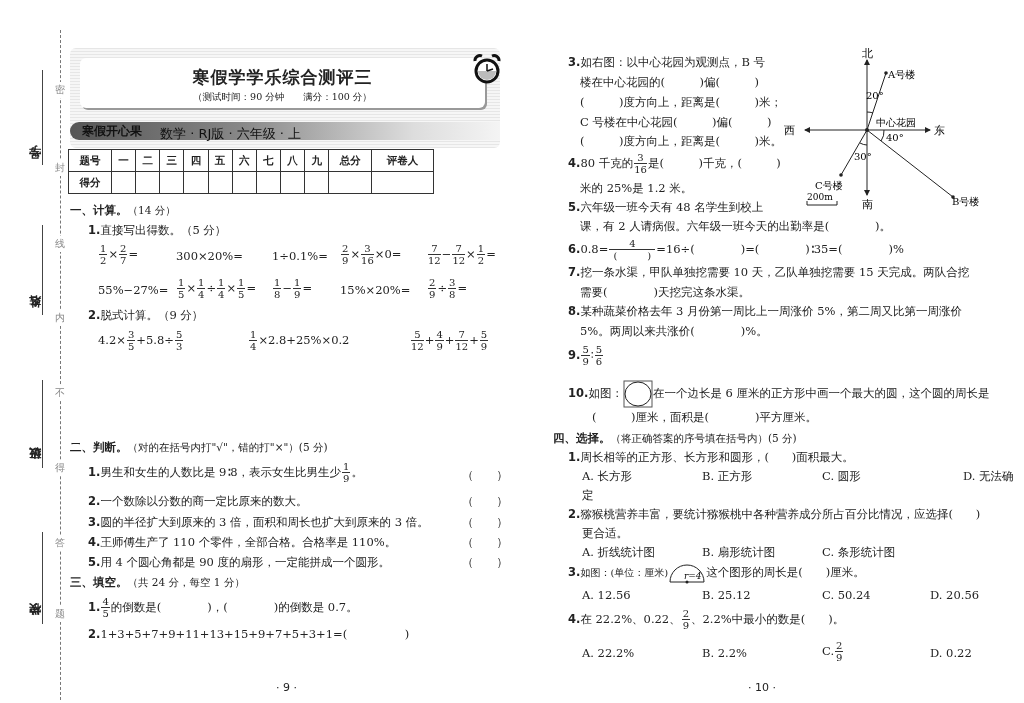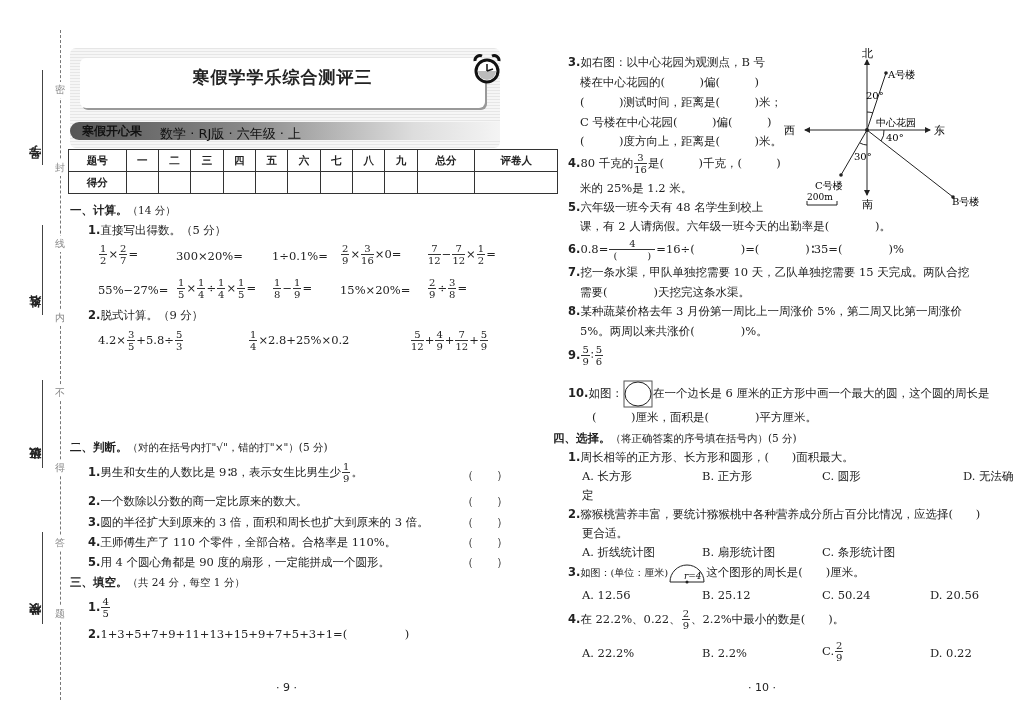--- a/index.html
+++ b/index.html
@@ -19,21 +19,21 @@
   .title-box{position:absolute;left:80px;top:58px;width:405px;height:50px;background:#fff;border-radius:6px;
      box-shadow:2px 2px 0 #999;text-align:center;}
   .title{font-size:17px;font-weight:bold;letter-spacing:1px;margin-top:8px;}
   .subtitle{font-size:9.5px;margin-top:2px;}
   .band{position:absolute;left:70px;top:122px;width:430px;height:18px;
      background:linear-gradient(90deg,#555 0,#888 40%,#ddd 80%,#f4f4f4 100%);border-radius:10px 0 0 10px;}
   .band-brand{position:absolute;left:12px;top:1px;font-weight:bold;font-size:12px;color:#111;font-family:"DejaVu Serif",serif;}
   .band-info{position:absolute;left:90px;top:3px;font-size:13px;color:#111;font-family:"DejaVu Sans",sans-serif;}
   .clock{position:absolute;left:470px;top:52px;}
   
-  table.score{position:absolute;left:68px;top:149px;width:490px;border-collapse:collapse;font-family:"DejaVu Sans",sans-serif;font-size:10.5px;}
+  table.score{position:absolute;left:68px;top:149px;width:366px;border-collapse:collapse;font-family:"DejaVu Sans",sans-serif;font-size:10.5px;}
   table.score td{border:1px solid #333;height:19px;text-align:center;font-weight:bold;}
   .sec{position:absolute;font-weight:bold;font-family:"DejaVu Sans",sans-serif;font-size:11.5px;}
   .sec .note{font-weight:normal;font-family:"DejaVu Serif",serif;font-size:10.5px;}
   .q{position:absolute;font-size:11.5px;white-space:nowrap;}
   .q b{font-family:"DejaVu Sans",sans-serif;}
   .frac{display:inline-block;vertical-align:middle;text-align:center;font-size:10px;line-height:11px;margin:0 1px;}
   .frac span{display:block;}
   .frac .num{border-bottom:1px solid #333;padding:0 1px;}
   .paren{position:absolute;font-size:11.5px;}
   .pageno{position:absolute;font-family:"DejaVu Sans",sans-serif;font-size:11px;}
@@ -57,20 +57,21 @@
 <div class="side-label" style="top:318px">姓名</div>
 <div class="side-line" style="top:225px;height:90px"></div>
 <div class="side-label" style="top:470px">班级</div>
 <div class="side-line" style="top:380px;height:88px"></div>
 <div class="side-label" style="top:626px">学校</div>
 <div class="side-line" style="top:532px;height:92px"></div>
 
 <div class="banner"></div>
 <div class="title-box">
   <div class="title">寒假学学乐综合测评三</div>
+  <div class="subtitle">（测试时间：90 分钟　　满分：100 分）</div>
 </div>
 <svg class="clock" width="34" height="34" viewBox="0 0 34 34">
   <circle cx="17" cy="19" r="11" fill="#fff" stroke="#111" stroke-width="3"></circle>
   <path d="M8 19 a9 9 0 0 0 18 0 z" fill="#bbb"></path>
   <line x1="17" y1="19" x2="17" y2="12" stroke="#111" stroke-width="1.5"></line>
   <line x1="17" y1="19" x2="23" y2="17" stroke="#111" stroke-width="1.5"></line>
   <path d="M5 9 a5 5 0 0 1 7 -5" fill="none" stroke="#111" stroke-width="3"></path>
   <path d="M22 4 a5 5 0 0 1 7 5" fill="none" stroke="#111" stroke-width="3"></path>
 </svg>
 <div class="band">
@@ -165,30 +166,30 @@
 <div class="paren" style="left:462px;top:468px">（　　）</div>
 <div class="paren" style="left:462px;top:494px">（　　）</div>
 <div class="paren" style="left:462px;top:515px">（　　）</div>
 <div class="paren" style="left:462px;top:535px">（　　）</div>
 <div class="paren" style="left:462px;top:555px">（　　）</div>
 
 <div class="sec" style="left:70px;top:575px">
   <span>三、填空。</span><span class="note">（共 24 分，每空 1 分）</span>
 </div>
 <div class="q" style="left:88px;top:596px">
-  <b>1.</b><span class="frac"><span class="num">4</span><span>5</span></span>
+  <b>1.</b><span class="frac"><span class="num">4</span><span>5</span></span><span>的倒数是(　　　　)，(　　　　)的倒数是 0.7。</span>
 </div>
 <div class="q" style="left:88px;top:627px">
   <b>2.</b><span>1+3+5+7+9+11+13+15+9+7+5+3+1=(　　　　　)</span>
 </div>
 <div class="pageno" style="left:276px;top:681px">· 9 ·</div>
 
 <div class="q" style="left:568px;top:55px"><b>3.</b><span>如右图：以中心花园为观测点，B 号</span></div>
 <div class="q" style="left:580px;top:75px">楼在中心花园的(　　　)偏(　　　)</div>
-<div class="q" style="left:580px;top:95px">(　　　)测试时间，距离是(　　　)米；</div>
+<div class="q" style="left:580px;top:95px">(　　　)度方向上，距离是(　　　)米；</div>
 <div class="q" style="left:580px;top:115px">C 号楼在中心花园(　　　)偏(　　　)</div>
 <div class="q" style="left:580px;top:134px">(　　　)度方向上，距离是(　　　)米。</div>
 
 <div class="q" style="left:568px;top:152px">
   <b>4.</b><span>80 千克的</span><span class="frac"><span class="num">3</span><span>16</span></span><span>是(　　　)千克，(　　　)</span>
 </div>
 <div class="q" style="left:580px;top:181px">米的 25%是 1.2 米。</div>
 <div class="q" style="left:568px;top:200px"><b>5.</b><span>六年级一班今天有 48 名学生到校上</span></div>
 <div class="q" style="left:580px;top:219px">课，有 2 人请病假。六年级一班今天的出勤率是(　　　　)。</div>
 <div class="q" style="left:568px;top:238px">

